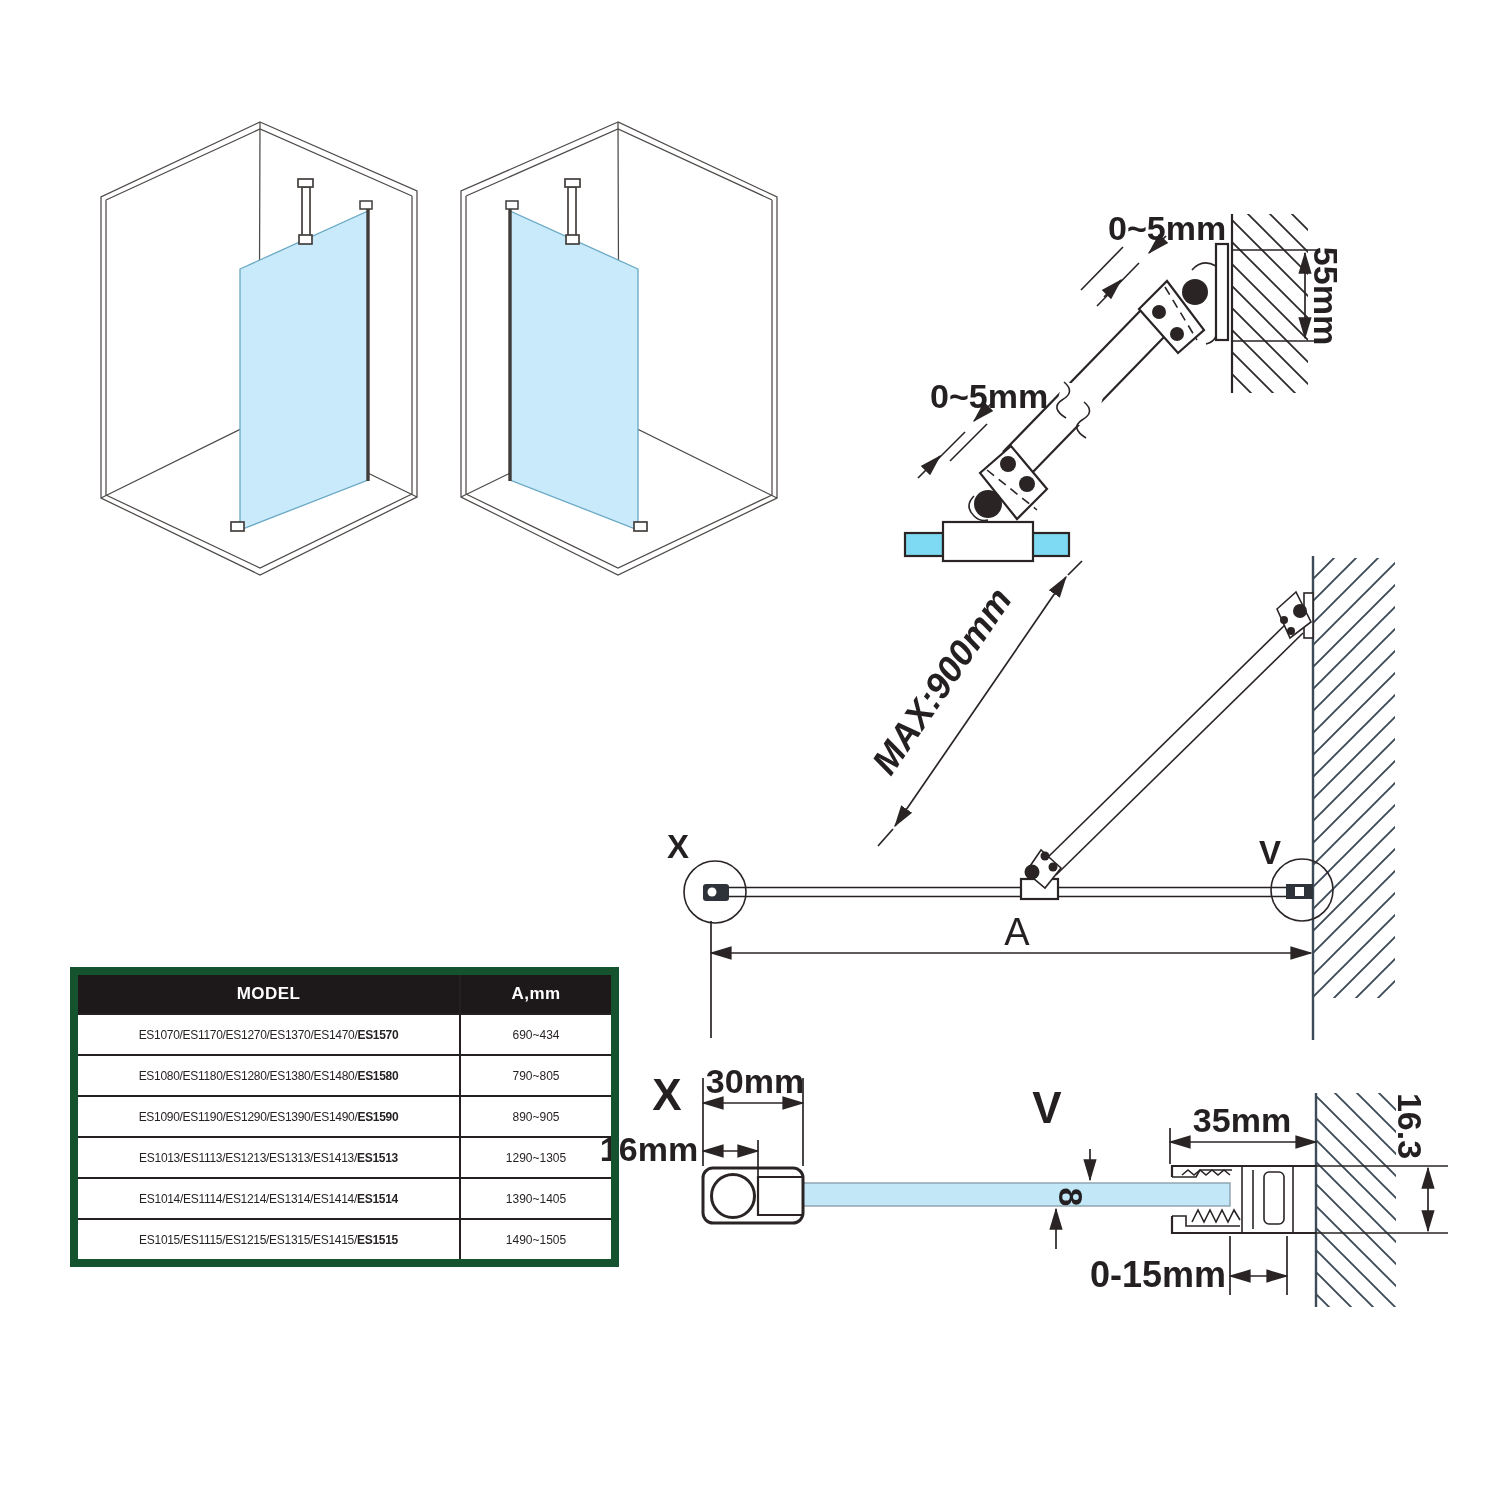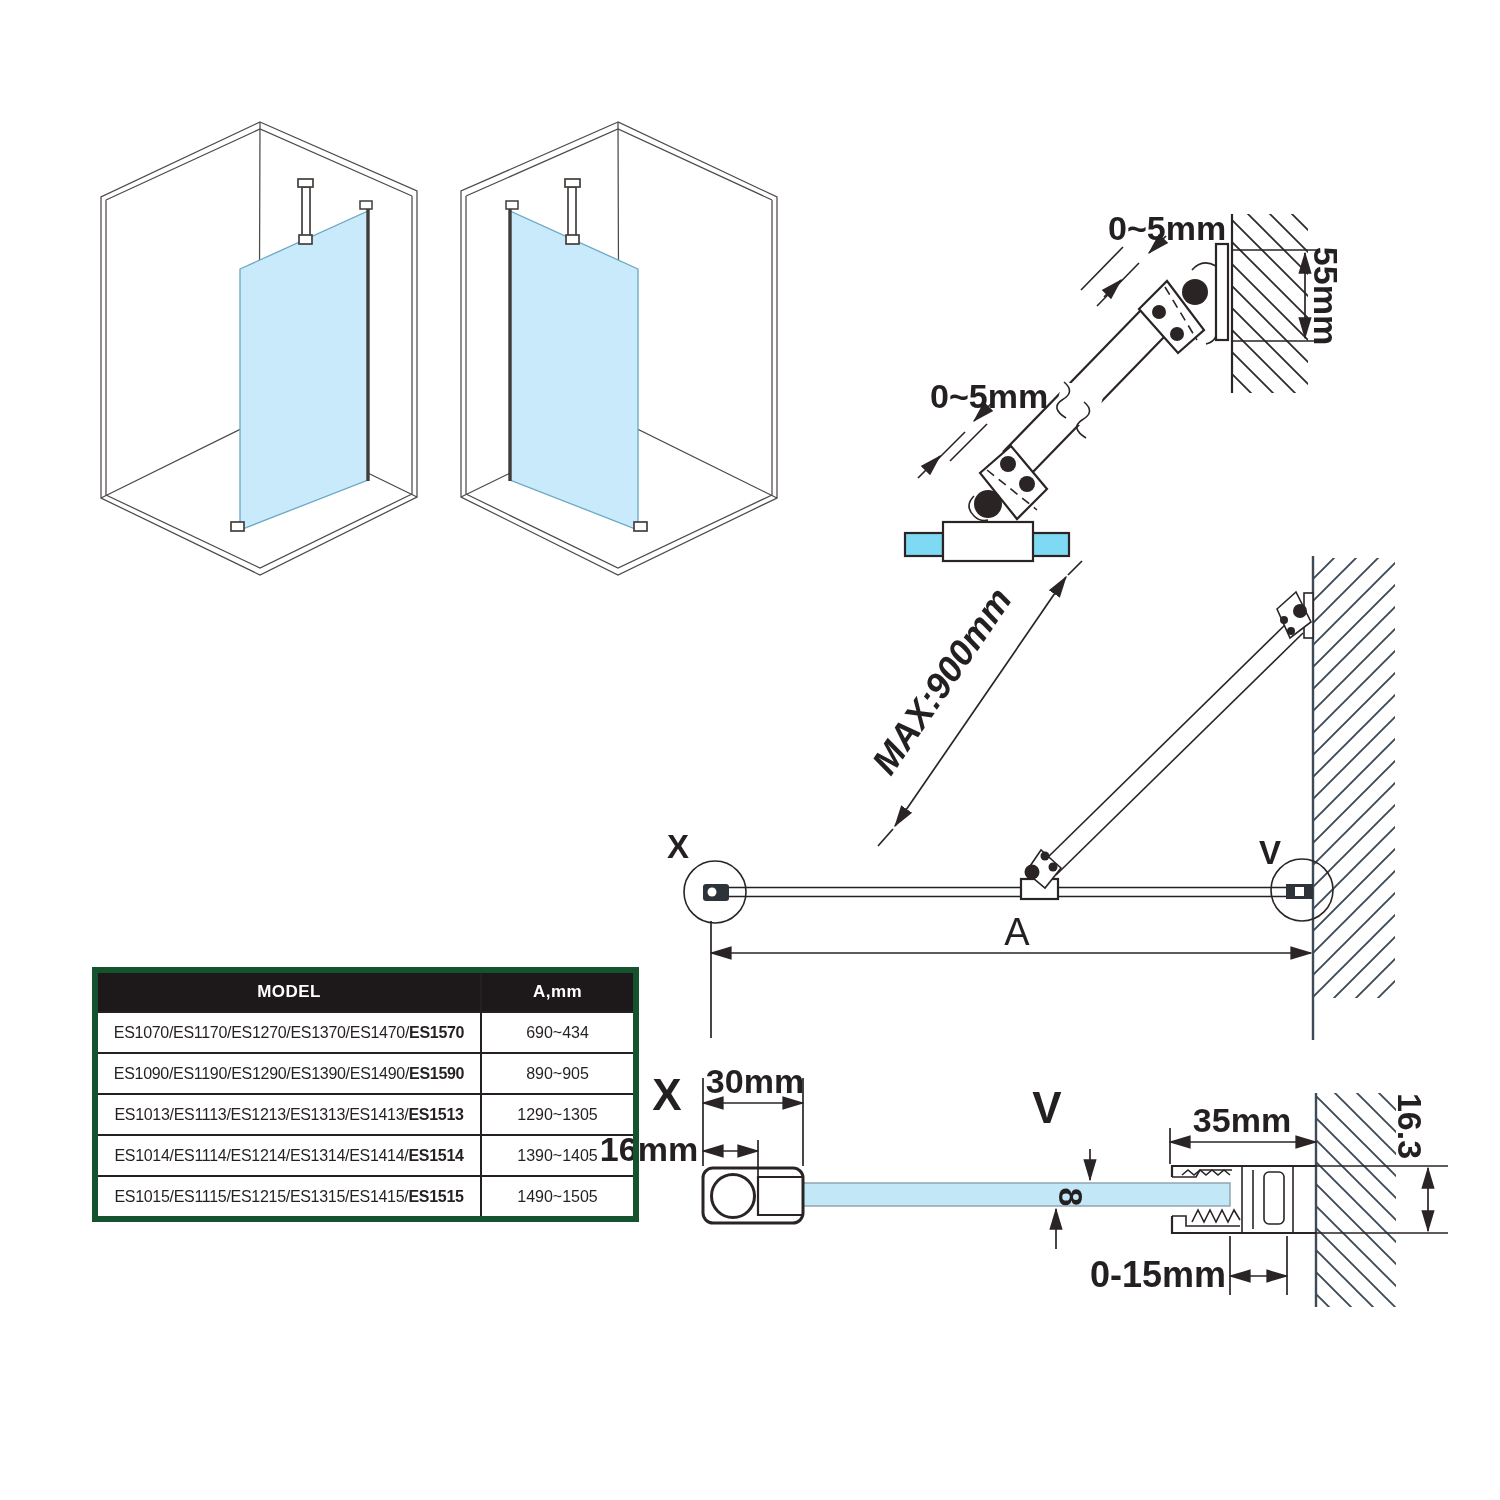--- a/index.html
+++ b/index.html
@@ -17,24 +17,24 @@
   .dash {stroke-dasharray:9 6;}
   text{fill:#241f21;}
   .t-dim {font-size:34px;font-weight:bold;}
   .t-dim2{font-size:36px;font-weight:bold;}
   .t-big {font-size:44px;font-weight:bold;}
   .t-mid {font-size:33px;font-weight:bold;}
   .t-a   {font-size:38px;font-weight:normal;}
   .t-max {font-size:36px;font-weight:bold;font-style:italic;}
   
   #model-table{position:absolute;left:70px;top:967px;width:541px;border-collapse:collapse;
-               table-layout:fixed;border:6px solid #14532d;margin-left:22px;}
+               table-layout:fixed;border:8px solid #14532d;}
   #model-table th{background:#1d191a;color:#ffffff;font-size:17px;font-weight:bold;
                   height:36px;border:2px solid #241f21;letter-spacing:.4px;}
-  #model-table td{height:39px;border:2px solid #241f21;text-align:center;font-size:16px;
+  #model-table td{height:39px;border:2px solid #241f21;text-align:center;font-size:12px;
                   color:#241f21;padding:0 2px;white-space:nowrap;}
   #model-table td.model{letter-spacing:-0.3px;}
   #model-table td.model b{font-weight:bold;}
   col.c-model{width:386px;} col.c-a{width:155px;}
 </style>
 </head>
 <body>
 
 <div id="sheet">
 
@@ -285,20 +285,24 @@
         <th>MODEL</th>
         <th>A,mm</th>
       </tr>
     </thead>
     <tbody>
       <tr>
           <td class="model"><span>ES1070/ES1170/ES1270/ES1370/ES1470/</span><b>ES1570</b></td>
           <td class="a">690~434</td>
         </tr>
       <tr>
+          <td class="model"><span>ES1080/ES1180/ES1280/ES1380/ES1480/</span><b>ES1580</b></td>
+          <td class="a">790~805</td>
+        </tr>
+      <tr>
           <td class="model"><span>ES1090/ES1190/ES1290/ES1390/ES1490/</span><b>ES1590</b></td>
           <td class="a">890~905</td>
         </tr>
       <tr>
           <td class="model"><span>ES1013/ES1113/ES1213/ES1313/ES1413/</span><b>ES1513</b></td>
           <td class="a">1290~1305</td>
         </tr>
       <tr>
           <td class="model"><span>ES1014/ES1114/ES1214/ES1314/ES1414/</span><b>ES1514</b></td>
           <td class="a">1390~1405</td>

